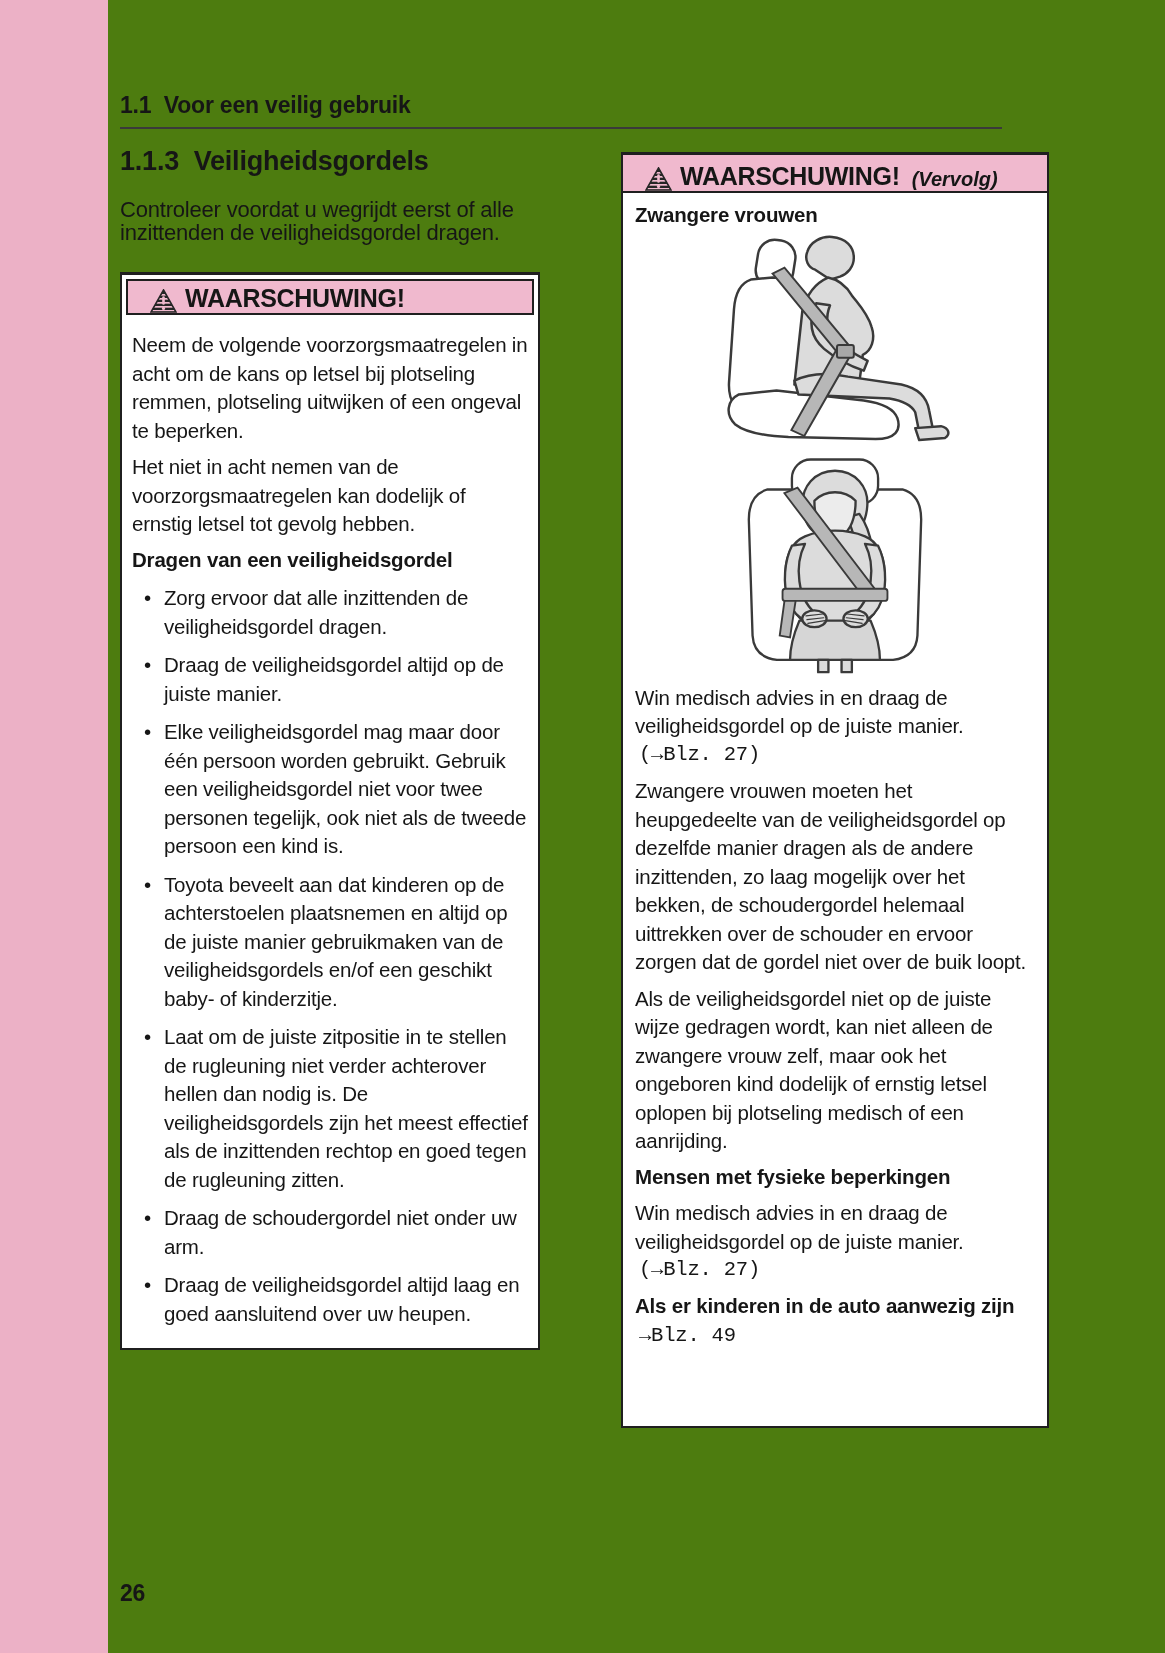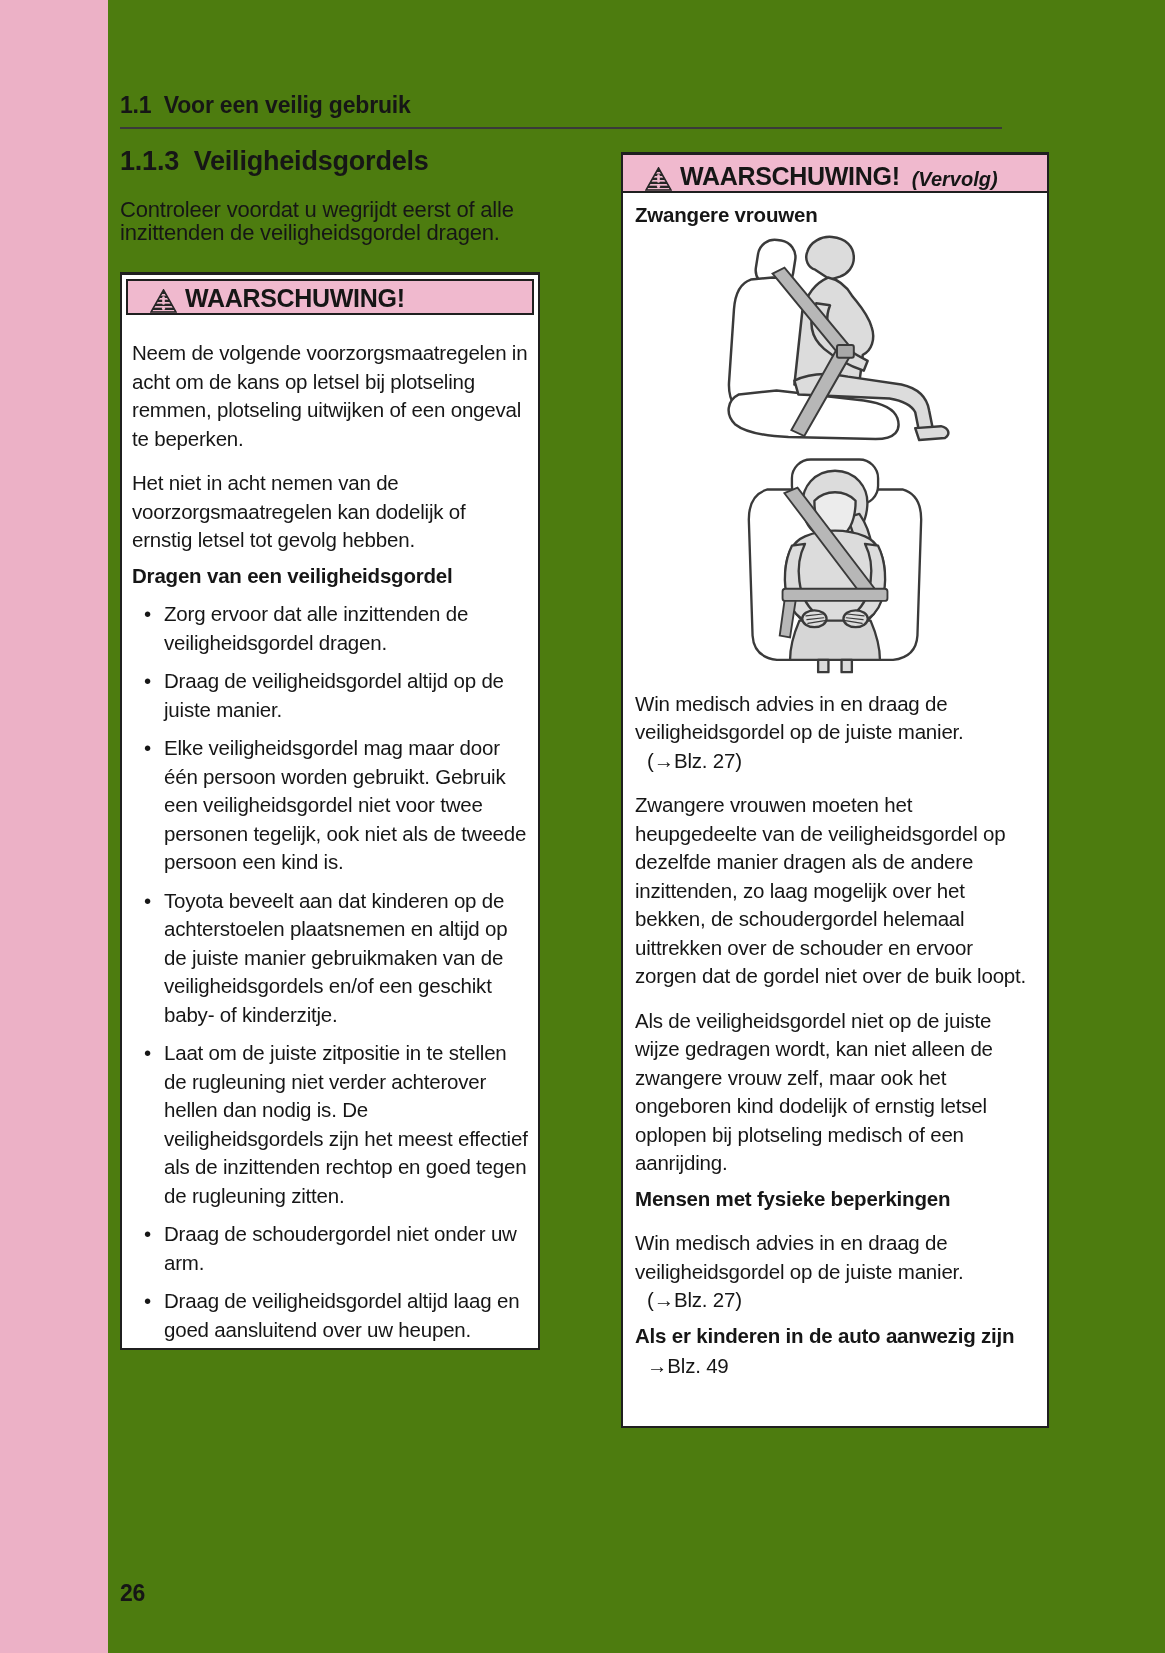--- a/index.html
+++ b/index.html
@@ -40,23 +40,23 @@
     padding:0 22px; height:38px;
   }
   .warn-left .warn-band { margin:4px 4px 0 4px; border:2px solid #1f1f1f; height:36px; }
   .warn-right .warn-band { border-bottom:2px solid #1f1f1f; }
   .warn-icon { width:27px; height:24px; flex:0 0 auto; }
   .vervolg { font-size:20px; font-style:italic; margin-left:4px; letter-spacing:0;margin-top:44px; }
 
   .warn-body { padding:8px 10px 0 10px; font-size:20.5px; line-height:28.5px; }
   .warn-right .warn-body { padding:8px 12px 0 12px; }
 
-  .wp  { margin:16px 0 7px 0; }
+  .wp  { margin:8px 0 7px 0; }
   .wsub { font-weight:bold; margin:0 0 2px 0; }
-  .wref { margin:0 0 7px 12px; }
+  .wref { margin:0 0 7px 4px;font-family:Liberation Mono, monospace; }
   .ref-link { color:#161616; text-decoration:none; }
 
   ul.wbullets { list-style:none; margin:0; padding:0; }
   ul.wbullets li { position:relative; padding-left:32px; margin:10px 0 3px 0; }
   ul.wbullets li::before { content:"•"; position:absolute; left:12px; top:0; }
 
   .fig { display:flex; justify-content:center; margin:4px 0 10px 0; }
 
   .page-number { position:absolute; left:120px; top:1580px; font-size:23px; font-weight:bold; }
 </style>

